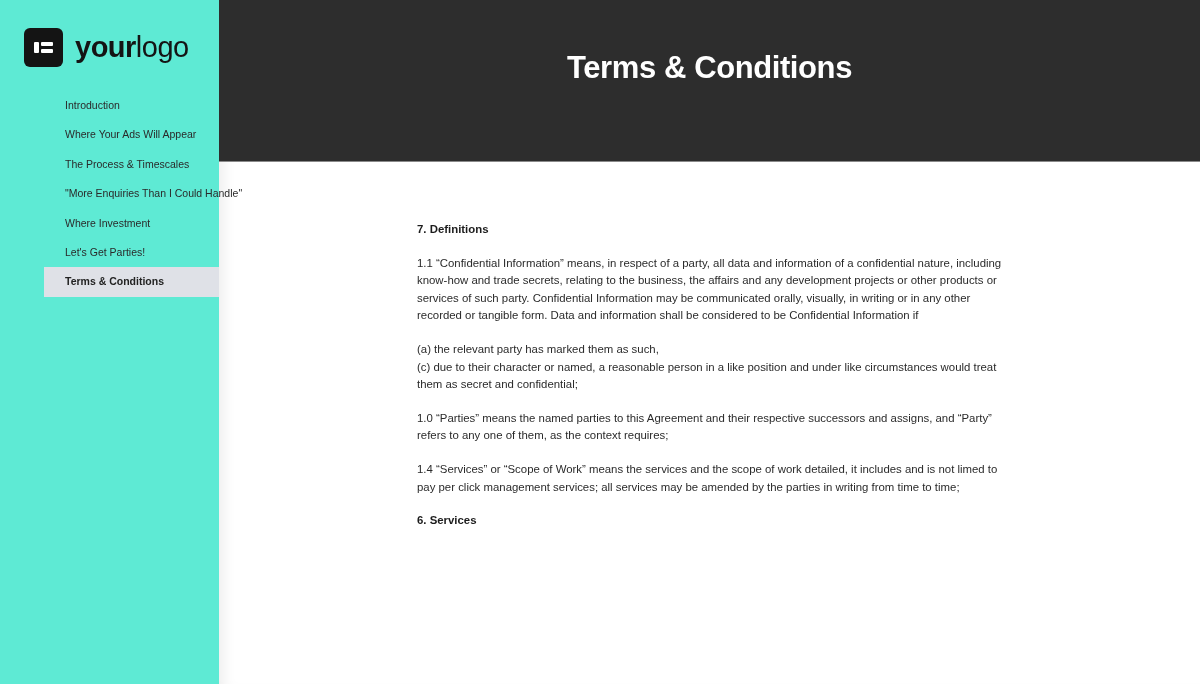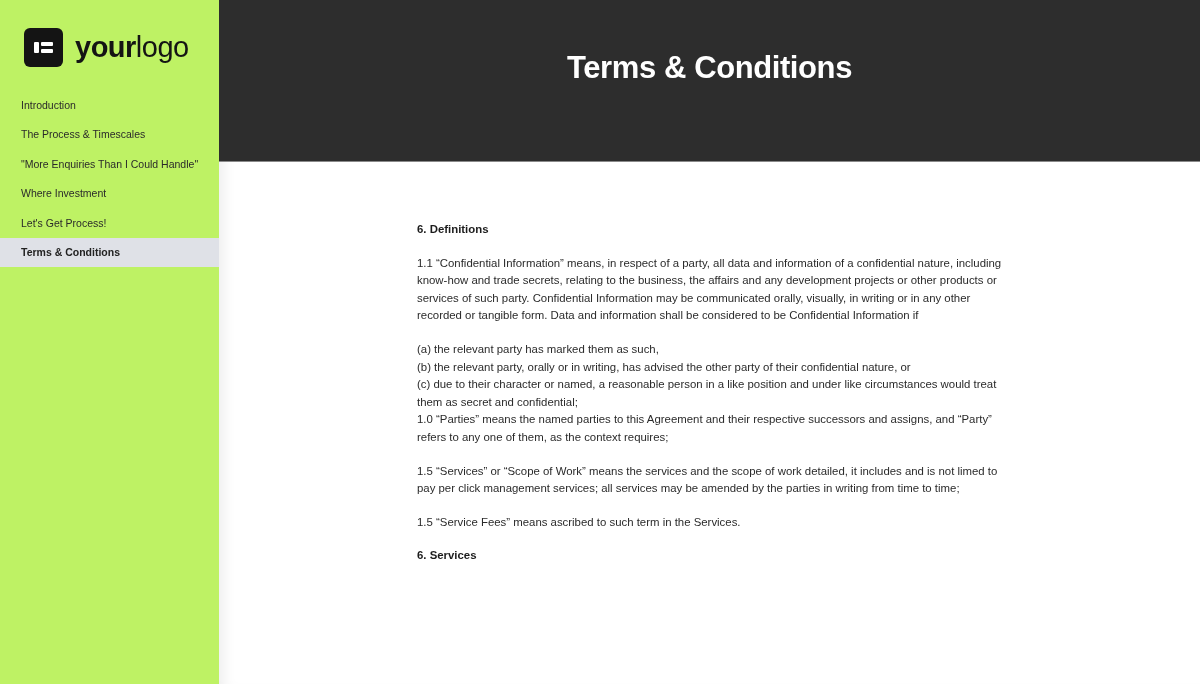--- a/index.html
+++ b/index.html
@@ -7,21 +7,21 @@
       width: 1200px; height: 684px; overflow: hidden;
       background: #ffffff;
       font-family: "Liberation Sans", "DejaVu Sans", sans-serif;
       color: #222222;
     }
     .layout { position: relative; width: 1200px; height: 684px; }
 
     
     .sidebar {
       position: absolute; left: 0; top: 0; width: 219px; height: 684px;
-      background: #bef264;
+      background: #5eead4;
       z-index: 2;
     }
     .logo {
       position: absolute; left: 24px; top: 28px;
       display: flex; align-items: center;
     }
     .logo-mark {
       width: 39px; height: 39px; border-radius: 6px;
       background: #141414; position: relative;
     }
@@ -38,21 +38,21 @@
       margin-left: 12px; font-size: 29px; letter-spacing: -0.5px; color: #141414;
       line-height: 1;
     }
     .logo-text .bold { font-weight: 700; }
     .logo-text .light { font-weight: 400; }
 
     .nav { position: absolute; left: 0; top: 91px; width: 219px; }
     .nav-item {
       display: block; height: 29.4px; line-height: 29.4px;
       padding-left: 21px; font-size: 10.5px; color: #2a2a2a;
-      white-space: nowrap; cursor: pointer;
+      white-space: nowrap; cursor: pointer; margin-left: 44px;
     }
     .nav-item.active {
       background: #dfe1e7; font-weight: 700; color: #222;
     }
 
     
     .main {
       position: absolute; left: 219px; top: 0; width: 981px; height: 684px;
       background: #ffffff;
       box-shadow: inset 14px 0 14px -10px rgba(0,0,0,0.08);
@@ -67,60 +67,59 @@
       margin-top: 50px; color: #ffffff; font-weight: 700; font-size: 31px;
       letter-spacing: -0.4px;
     }
     .content {
       position: absolute; left: 198px; top: 221px; width: 590px;
       font-size: 11.4px; line-height: 17.6px; color: #2a2a2a;
     }
     .content p { margin-bottom: 16px; }
     .content h3 { font-size: 11.4px; font-weight: 700; margin-bottom: 16px; color: #1c1c1c; }
     .content .list p { margin-bottom: 0; }
-    .content .list { }
+    .content .list { margin-bottom: 16px; }
   </style>
 </head>
 <body>
 
 <div class="layout">
 
   <aside class="sidebar">
     <div class="logo">
       <div class="logo-mark">
         <span class="bar-l"></span>
           <span class="bar-r1"></span>
           <span class="bar-r2"></span>
       </div>
       <div class="logo-text"><span class="bold">your</span><span class="light">logo</span></div>
     </div>
 
     <nav class="nav">
       <a class="nav-item">Introduction</a>
+      <a class="nav-item">Where Your Ads Will Appear</a>
       <a class="nav-item">The Process &amp; Timescales</a>
       <a class="nav-item">"More Enquiries Than I Could Handle"</a>
       <a class="nav-item">Where Investment</a>
-      <a class="nav-item">Let's Get Process!</a>
+      <a class="nav-item">Let's Get Parties!</a>
       <a class="nav-item active">Terms &amp; Conditions</a>
     </nav>
   </aside>
 
   <main class="main">
     <header class="hero">
       <h1 class="hero-title">Terms &amp; Conditions</h1>
     </header>
 
     <article class="content">
-      <h3>6. Definitions</h3>
+      <h3>7. Definitions</h3>
       <p>1.1 “Confidential Information” means, in respect of a party, all data and information of a confidential nature, including know-how and trade secrets, relating to the business, the affairs and any development projects or other products or services of such party. Confidential Information may be communicated orally, visually, in writing or in any other recorded or tangible form. Data and information shall be considered to be Confidential Information if</p>
       <div class="list">
         <p>(a) the relevant party has marked them as such,</p>
-        <p>(b) the relevant party, orally or in writing, has advised the other party of their confidential nature, or</p>
         <p>(c) due to their character or named, a reasonable person in a like position and under like circumstances would treat them as secret and confidential;</p>
       </div>
       <p>1.0 “Parties” means the named parties to this Agreement and their respective successors and assigns, and “Party” refers to any one of them, as the context requires;</p>
-      <p>1.5 “Services” or “Scope of Work” means the services and the scope of work detailed, it includes and is not limed to pay per click management services; all services may be amended by the parties in writing from time to time;</p>
-      <p>1.5 “Service Fees” means ascribed to such term in the Services.</p>
+      <p>1.4 “Services” or “Scope of Work” means the services and the scope of work detailed, it includes and is not limed to pay per click management services; all services may be amended by the parties in writing from time to time;</p>
       <h3>6. Services</h3>
     </article>
   </main>
 
 </div>
 
 </body></html>

